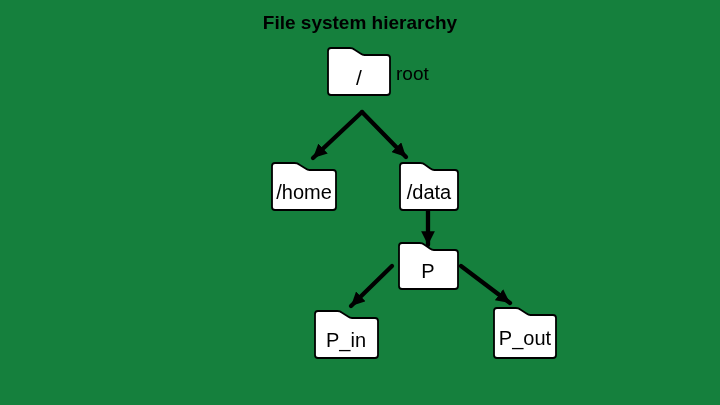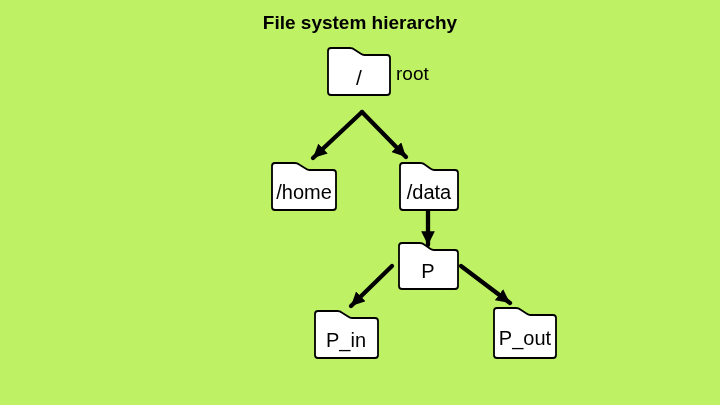--- a/index.html
+++ b/index.html
@@ -8,21 +8,21 @@
     background: #ffffff;
     width: 720px;
     height: 405px;
     overflow: hidden;
     font-family: "Liberation Sans", sans-serif;
   }
   .canvas {
     position: relative;
     width: 720px;
     height: 405px;
-    background: #bef264;
+    background: #15803d;
   }
   svg { display: block; }
   .title-text {
     font-family: "Liberation Sans", sans-serif;
     font-size: 19px;
     font-weight: bold;
     fill: #000000;
   }
   .node-label {
     font-family: "Liberation Sans", sans-serif;

